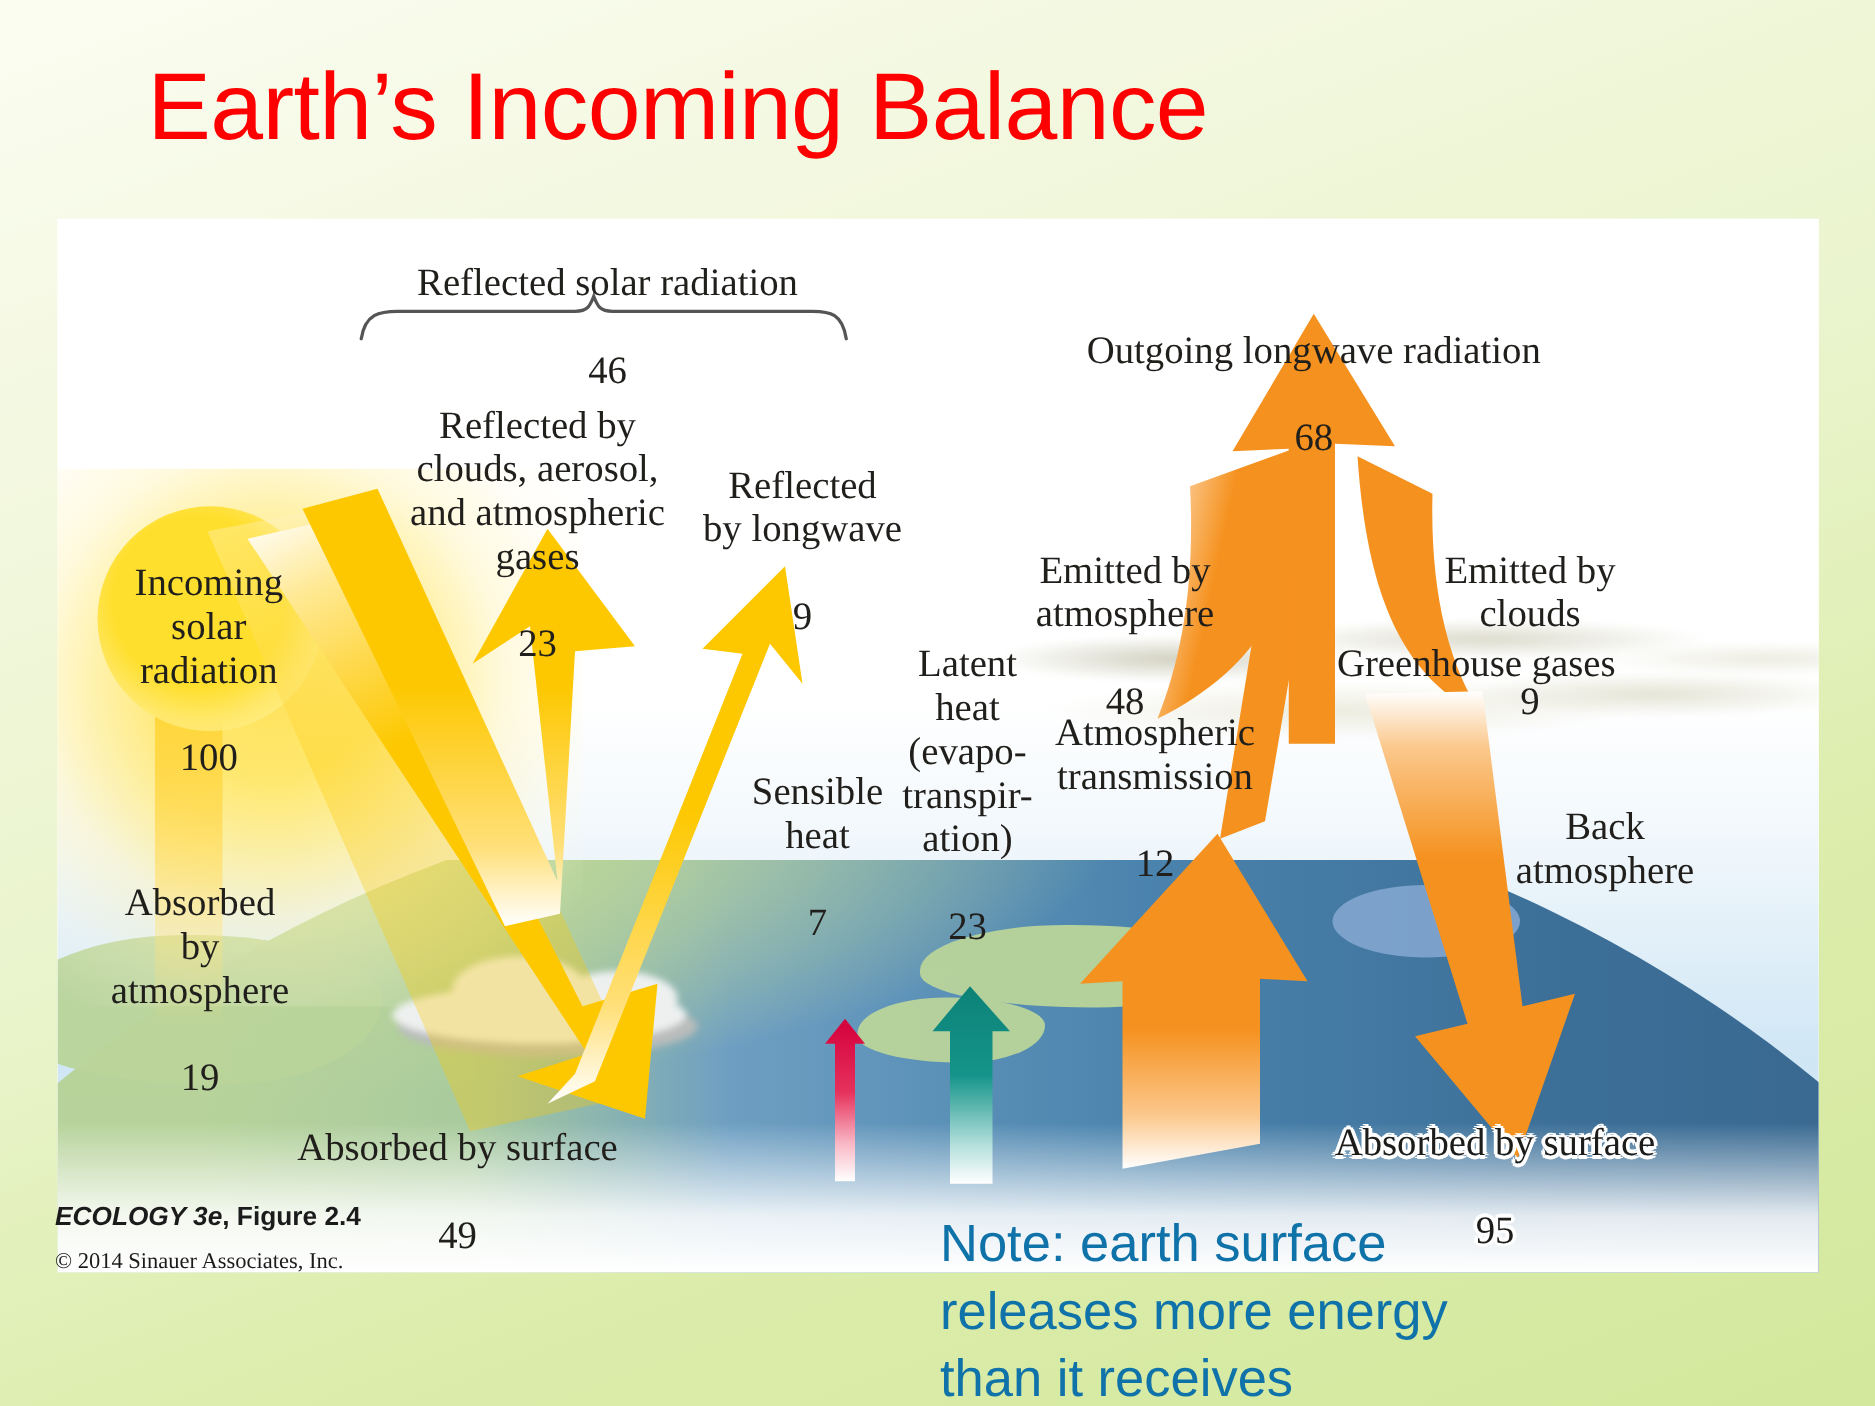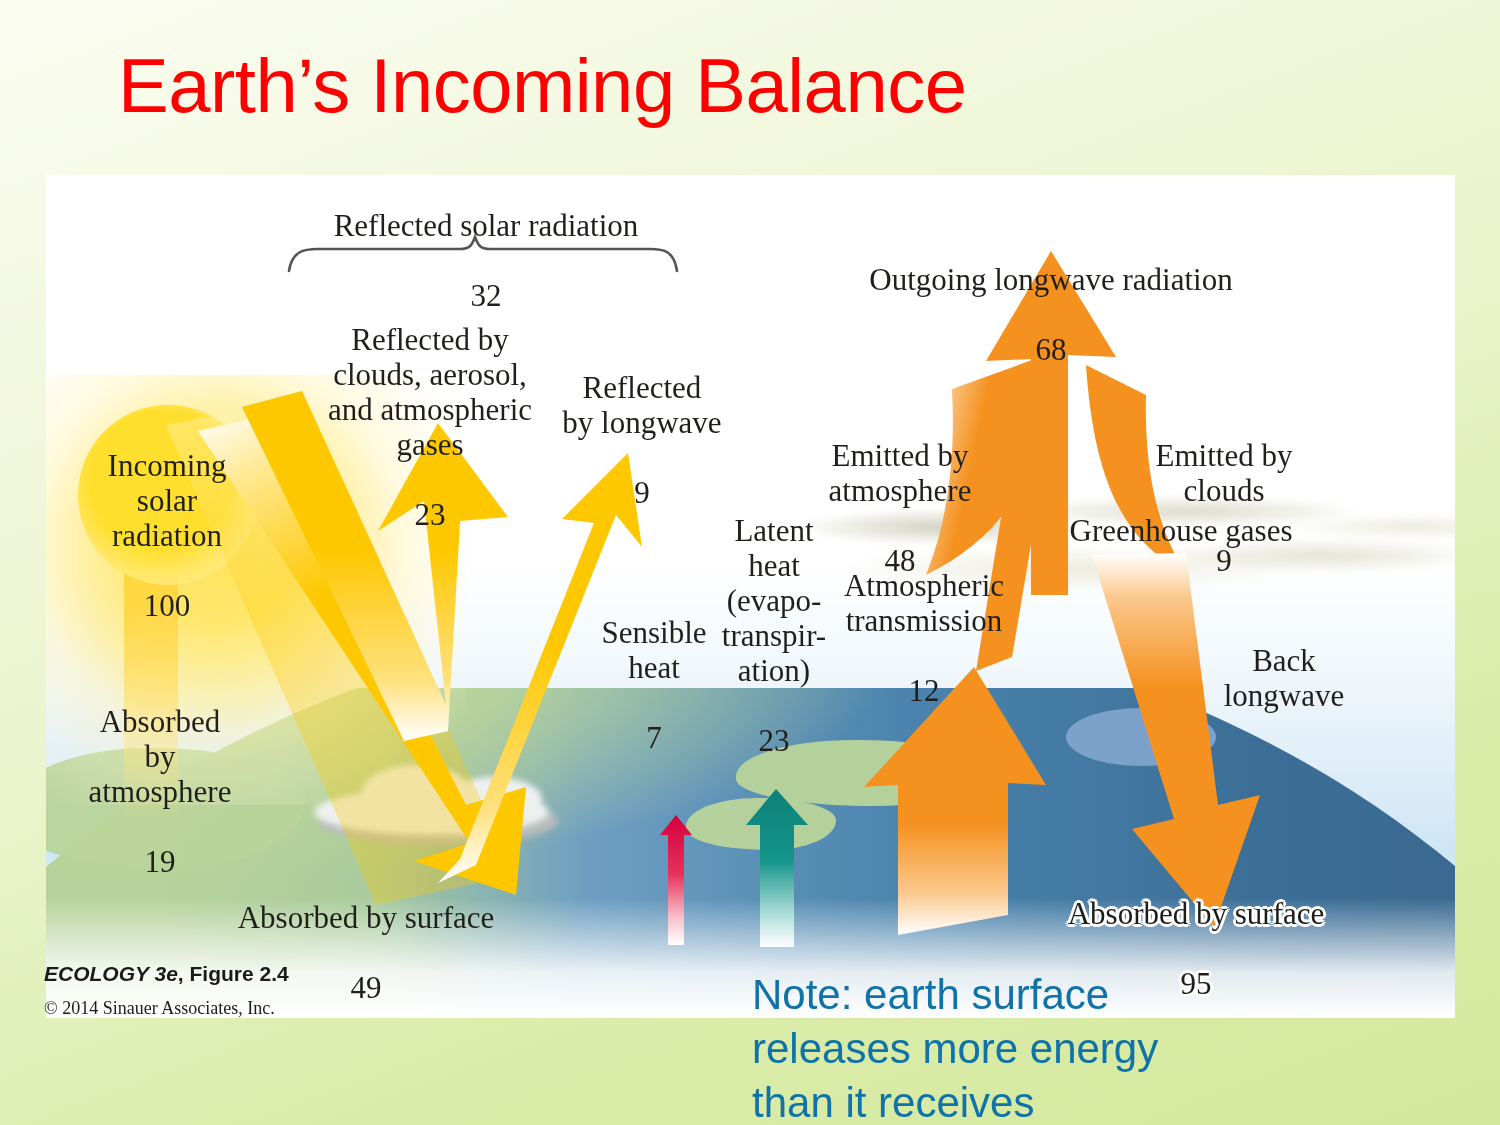--- a/index.html
+++ b/index.html
@@ -224,21 +224,21 @@
 
     <path d="M 1000,180 C 1000,300 960,360 880,400 C 900,350 910,290 906,214 Z" fill="url(#gol)"></path>
 
     <path d="M 1040,190 C 1048,310 1080,368 1140,398 C 1112,356 1098,296 1100,220 Z" fill="url(#gor)"></path>
 
     <path d="M 1046,380 L 1140,378 L 1172,630 L 1214,620 L 1168,752 L 1086,654 L 1128,644 Z" fill="url(#god)"></path>
   </svg>
 
   <div class="lbl" style="left:240px;top:-2px;width:400px;font-size:31px;">
     <span>Reflected solar radiation</span><br>
-    <span>32</span>
+    <span>46</span>
   </div>
 
   <div class="lbl" style="left:250px;top:112px;width:268px;font-size:31px;">
     <span>Reflected by
 clouds, aerosol,
 and atmospheric
 gases</span><br>
     <span>23</span>
   </div>
 
@@ -301,21 +301,21 @@
 
   <div class="lbl" style="left:1078px;top:228px;width:200px;font-size:31px;">
     <span>Emitted by
 clouds</span><br>
     <span>9</span>
   </div>
 
   <div class="lbl" style="left:970px;top:338px;width:330px;font-size:31px;">Greenhouse gases</div>
 
   <div class="lbl" style="left:1148px;top:468px;width:180px;font-size:31px;">Back
-longwave</div>
+atmosphere</div>
 
 
   <div class="lbl halo" style="left:1000px;top:686px;width:300px;font-size:31px;">
     <span>Absorbed by surface</span><br>
     <span>95</span>
   </div>
 
 </div>
 
 <div id="credit">

